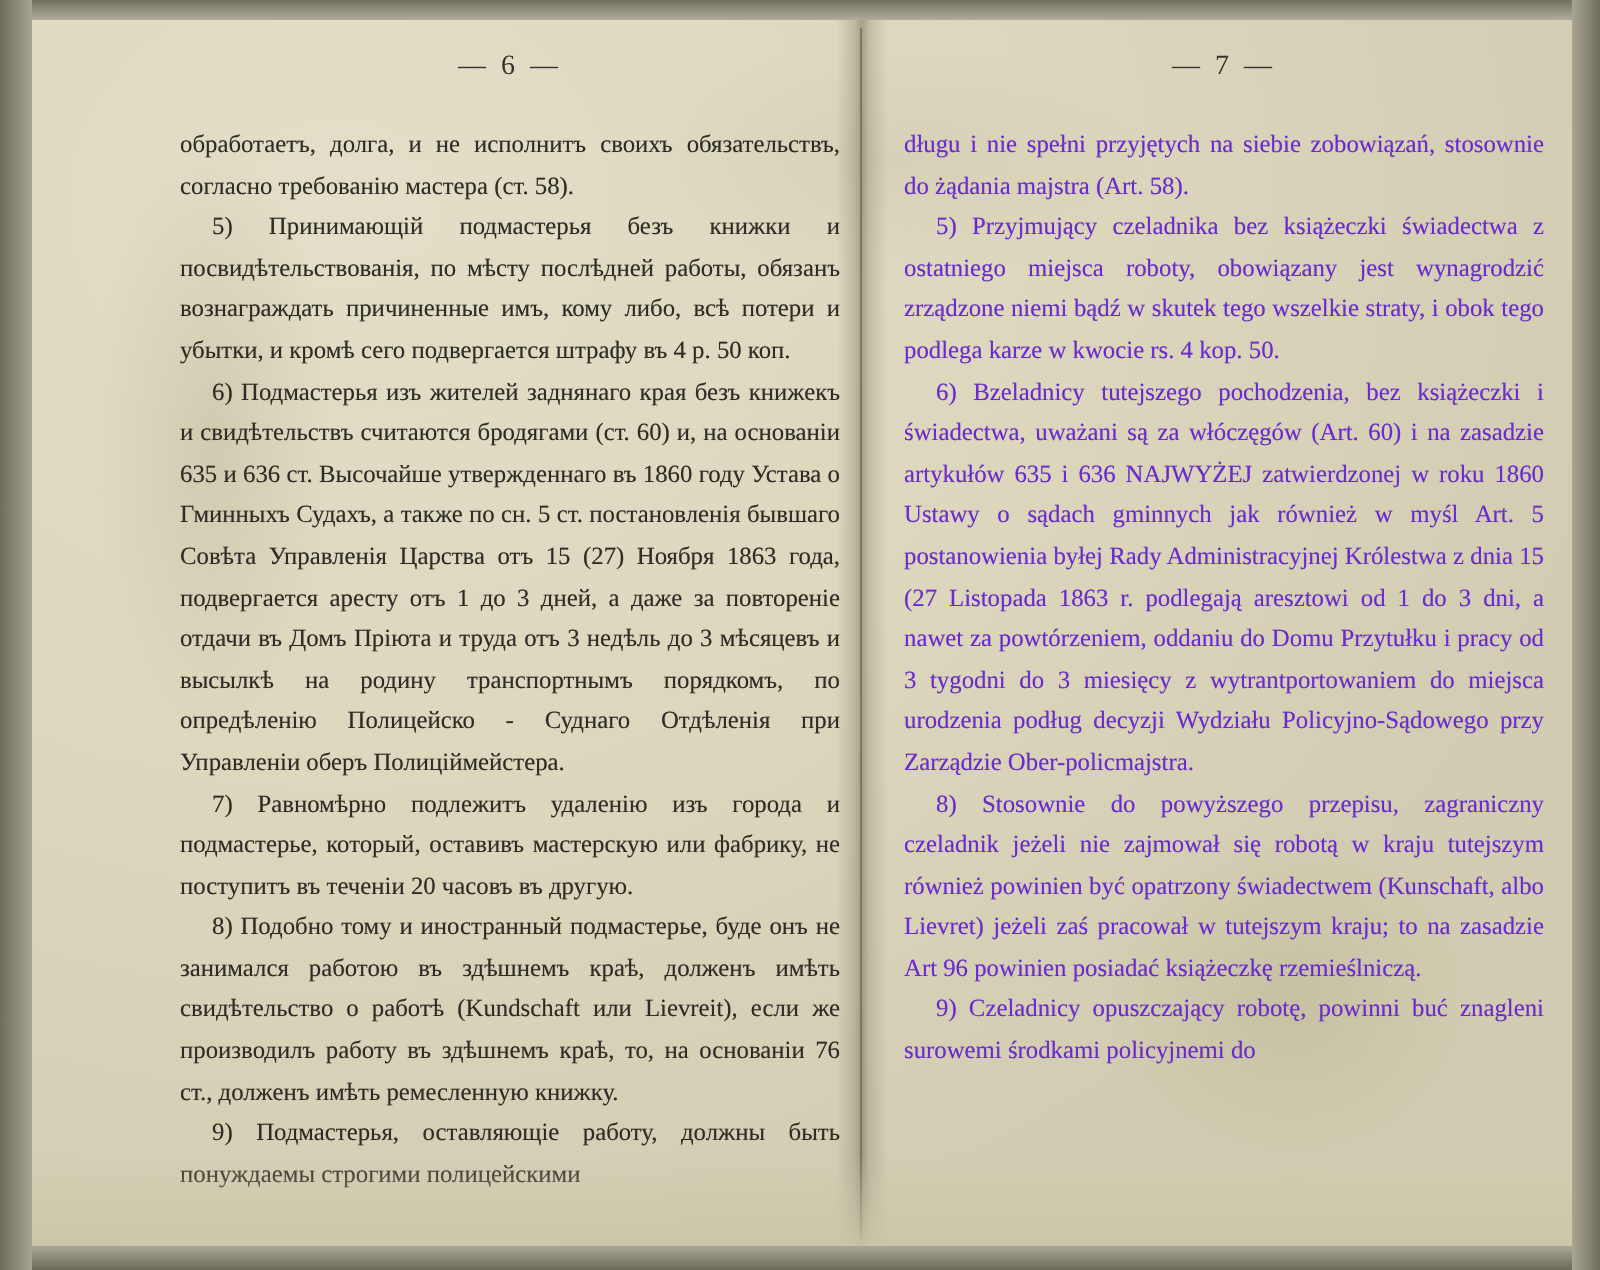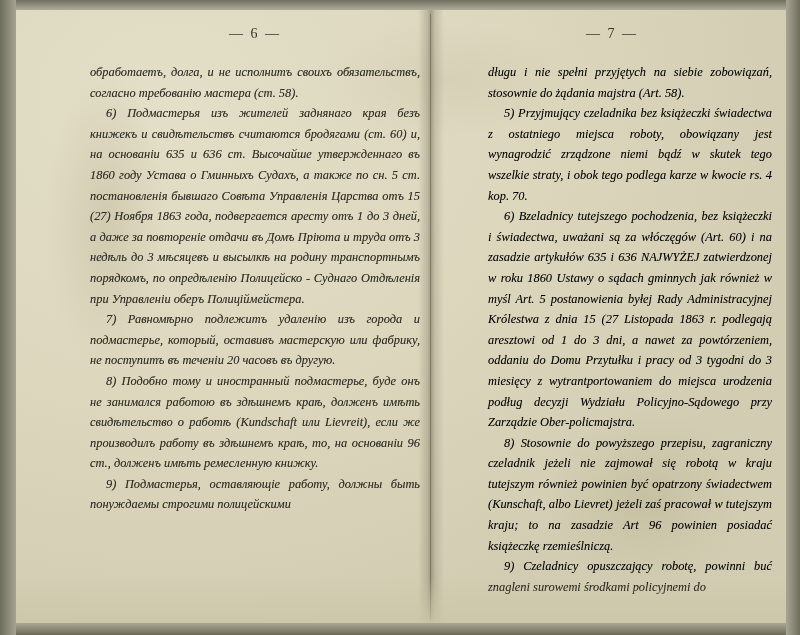--- a/index.html
+++ b/index.html
@@ -92,23 +92,22 @@
     font-family: "Liberation Serif", serif;
   }
 
   .body-text {
     font-size: 12.4px;
     line-height: 20.6px;
     color: #2e2c24;
     text-align: justify;
     text-justify: inter-word;
     hyphens: manual;
-    font-style: italic;
   }
-  .page-right .body-text { color: #000000; margin-left: 36px; }
+  .page-right .body-text { color: #6d28d9; }
 
   p.para {
     margin: 0 0 0 0;
     text-indent: 16px;
   }
   p.para.noindent { text-indent: 0; }
 
   
   .page-left .body-text { text-shadow: 0 0 0.4px rgba(50,48,38,.4); }
   .page-right .body-text { text-shadow: 0 0 0.4px rgba(55,52,42,.35); }
@@ -133,32 +132,33 @@
     <div class="stain s3"></div>
   </div>
 
   <div class="gutter"></div>
   <div class="gutter-line"></div>
 
   <div class="page-col page-left">
     <div class="folio">— 6 —</div>
     <div class="body-text">
       <p class="para noindent">обработаетъ, долга, и не исполнитъ своихъ обязательствъ, согласно требованію мастера (ст. 58).</p>
+      <p class="para">5) Принимающій подмастерья безъ книжки и посвидѣтельствованія, по мѣсту послѣдней работы, обязанъ вознаграждать причиненные имъ, кому либо, всѣ потери и убытки, и кромѣ сего подвергается штрафу въ 4 р. 50 коп.</p>
       <p class="para">6) Подмастерья изъ жителей заднянаго края безъ книжекъ и свидѣтельствъ считаются бродягами (ст. 60) и, на основаніи 635 и 636 ст. Высочайше утвержденнаго въ 1860 году Устава о Гминныхъ Судахъ, а также по сн. 5 ст. постановленія бывшаго Совѣта Управленія Царства отъ 15 (27) Ноября 1863 года, подвергается аресту отъ 1 до 3 дней, а даже за повтореніе отдачи въ Домъ Пріюта и труда отъ 3 недѣль до 3 мѣсяцевъ и высылкѣ на родину транспортнымъ порядкомъ, по опредѣленію Полицейско - Суднаго Отдѣленія при Управленіи оберъ Полиціймейстера.</p>
       <p class="para">7) Равномѣрно подлежитъ удаленію изъ города и подмастерье, который, оставивъ мастерскую или фабрику, не поступитъ въ теченіи 20 часовъ въ другую.</p>
-      <p class="para">8) Подобно тому и иностранный подмастерье, буде онъ не занимался работою въ здѣшнемъ краѣ, долженъ имѣть свидѣтельство о работѣ (Kundschaft или Lievreit), если же производилъ работу въ здѣшнемъ краѣ, то, на основаніи 96 ст., долженъ имѣть ремесленную книжку.</p>
+      <p class="para">8) Подобно тому и иностранный подмастерье, буде онъ не занимался работою въ здѣшнемъ краѣ, долженъ имѣть свидѣтельство о работѣ (Kundschaft или Lievreit), если же производилъ работу въ здѣшнемъ краѣ, то, на основаніи 76 ст., долженъ имѣть ремесленную книжку.</p>
       <p class="para">9) Подмастерья, оставляющіе работу, должны быть понуждаемы строгими полицейскими</p>
     </div>
   </div>
 
   <div class="page-col page-right">
     <div class="folio">— 7 —</div>
     <div class="body-text">
       <p class="para noindent">długu i nie spełni przyjętych na siebie zobowiązań, stosownie do żądania majstra (Art. 58).</p>
-      <p class="para">5) Przyjmujący czeladnika bez książeczki świadectwa z ostatniego miejsca roboty, obowiązany jest wynagrodzić zrządzone niemi bądź w skutek tego wszelkie straty, i obok tego podlega karze w kwocie rs. 4 kop. 70.</p>
+      <p class="para">5) Przyjmujący czeladnika bez książeczki świadectwa z ostatniego miejsca roboty, obowiązany jest wynagrodzić zrządzone niemi bądź w skutek tego wszelkie straty, i obok tego podlega karze w kwocie rs. 4 kop. 50.</p>
       <p class="para">6) Bzeladnicy tutejszego pochodzenia, bez książeczki i świadectwa, uważani są za włóczęgów (Art. 60) i na zasadzie artykułów 635 i 636 NAJWYŻEJ zatwierdzonej w roku 1860 Ustawy o sądach gminnych jak również w myśl Art. 5 postanowienia byłej Rady Administracyjnej Królestwa z dnia 15 (27 Listopada 1863 r. podlegają aresztowi od 1 do 3 dni, a nawet za powtórzeniem, oddaniu do Domu Przytułku i pracy od 3 tygodni do 3 miesięcy z wytrantportowaniem do miejsca urodzenia podług decyzji Wydziału Policyjno-Sądowego przy Zarządzie Ober-policmajstra.</p>
       <p class="para">8) Stosownie do powyższego przepisu, zagraniczny czeladnik jeżeli nie zajmował się robotą w kraju tutejszym również powinien być opatrzony świadectwem (Kunschaft, albo Lievret) jeżeli zaś pracował w tutejszym kraju; to na zasadzie Art 96 powinien posiadać książeczkę rzemieślniczą.</p>
       <p class="para">9) Czeladnicy opuszczający robotę, powinni buć znagleni surowemi środkami policyjnemi do</p>
     </div>
   </div>
 
   <div class="fade-bottom"></div>
 
   <div class="edge-top"></div>
   <div class="edge-bottom"></div>

